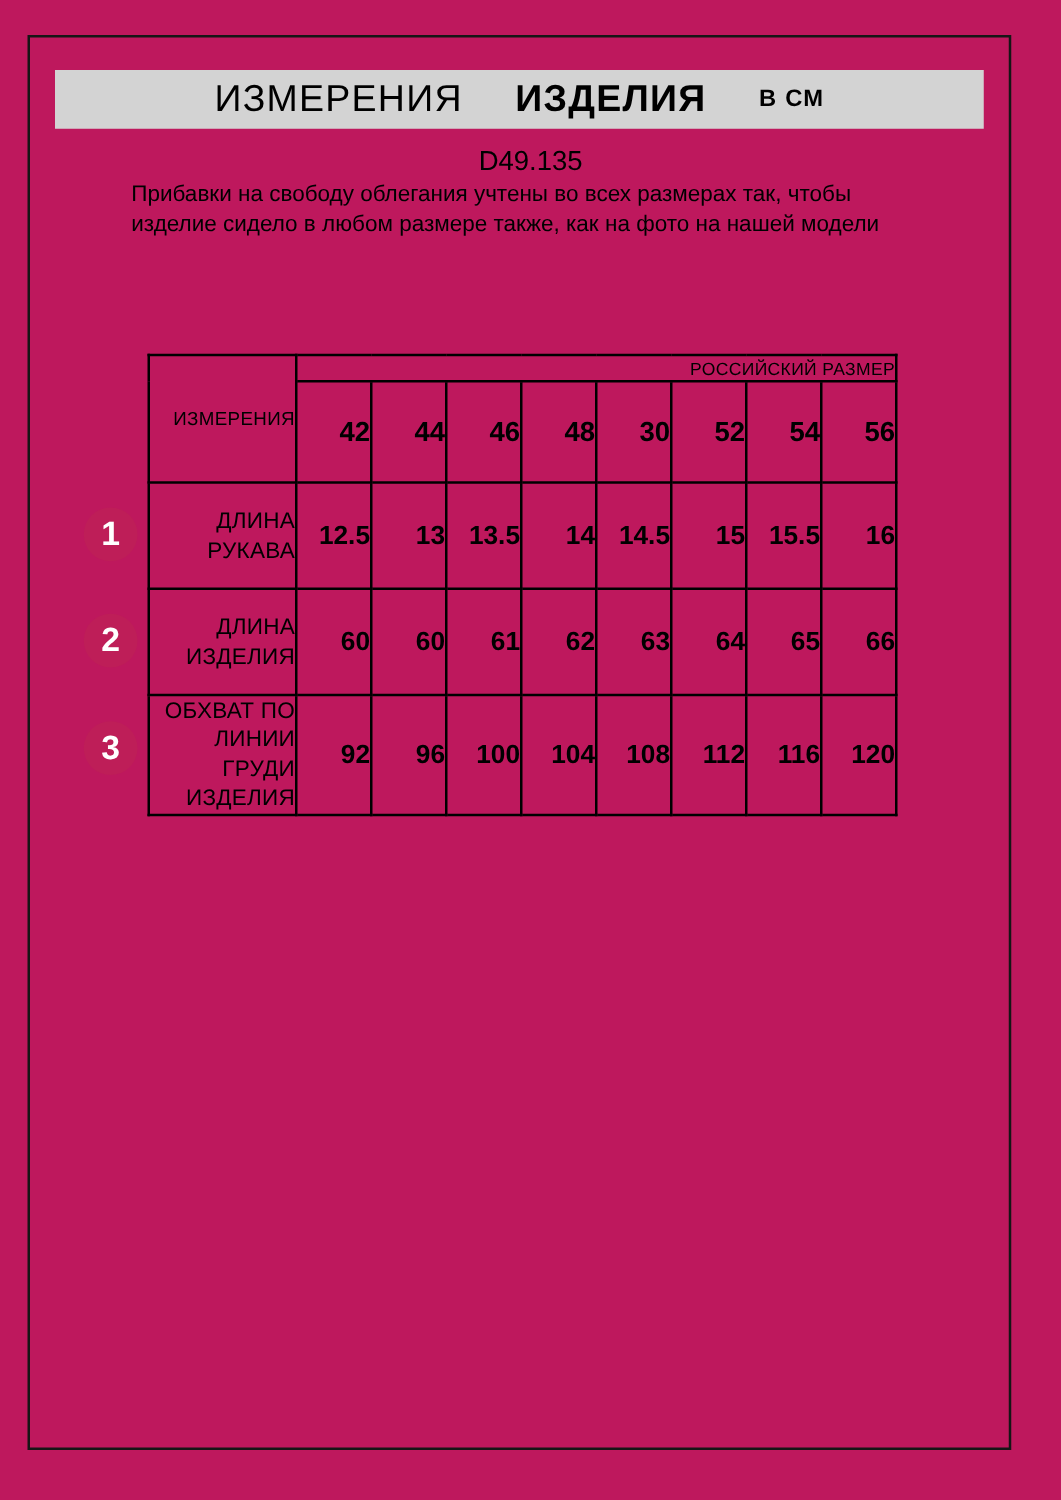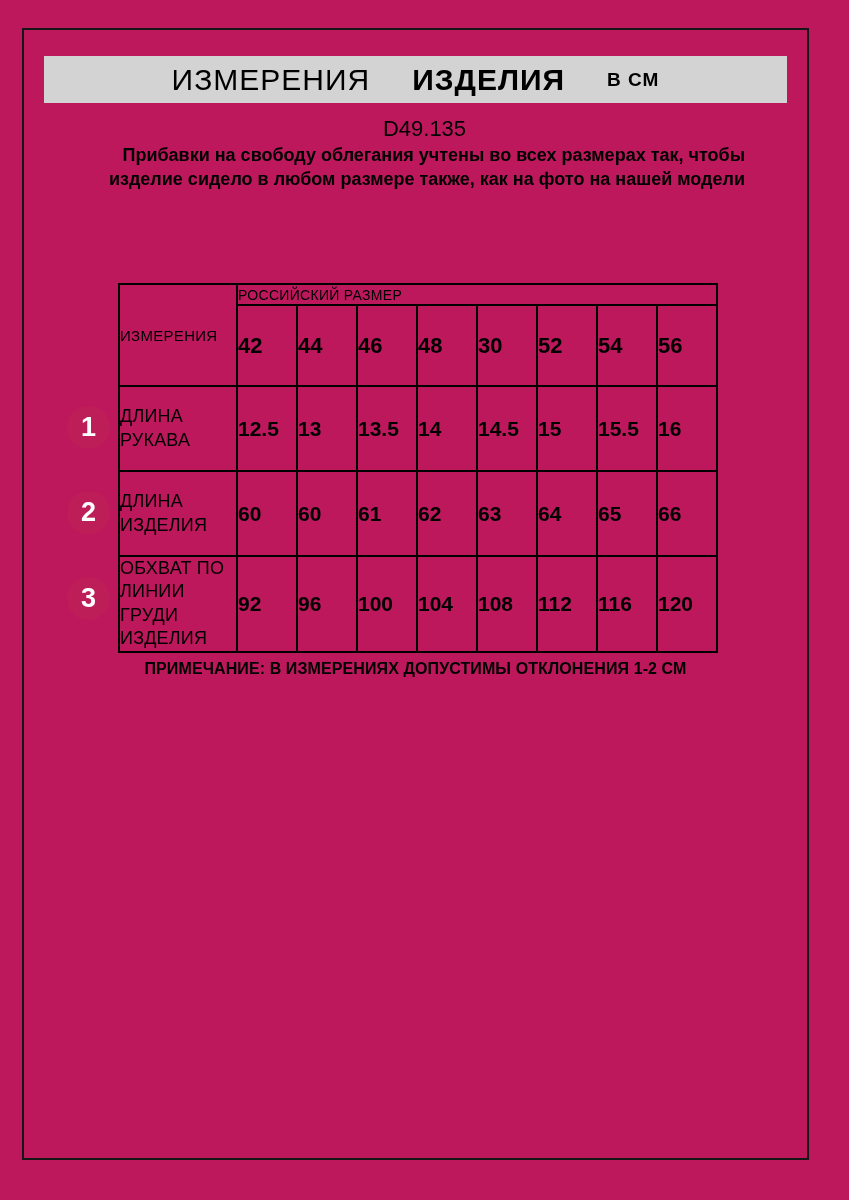--- a/index.html
+++ b/index.html
@@ -40,35 +40,35 @@
     left: 0; top: 116px;
     width: 849px;
     text-align: center;
     font-size: 22px;
     font-weight: 400;
   }
   .description {
     position: absolute;
     left: 105px; top: 144px;
     width: 640px;
-    text-align: right;
+    text-align: left;
     font-size: 18px;
     line-height: 1.32;
-    font-weight: 700;
+    font-weight: 400;
   }
   table.size-table {
     position: absolute;
     left: 118px; top: 283px;
     border-collapse: collapse;
     table-layout: fixed;
     width: 600px;
   }
   table.size-table td {
     border: 2px solid #000;
-    text-align: left;
+    text-align: right;
     vertical-align: middle;
     padding: 0;
   }
   td.corner-cell {
     font-size: 15px;
     font-weight: 400;
     letter-spacing: 0.3px;
   }
   td.group-header-cell {
     font-size: 14px;
@@ -191,15 +191,14 @@
       <td class="value-cell">116</td>
       <td class="value-cell">120</td>
     </tr>
   </tbody>
     </table>
 
   <div class="badge badge-1" style="background: rgb(190, 30, 88);">1</div>
   <div class="badge badge-2" style="background: rgb(190, 30, 88);">2</div>
   <div class="badge badge-3" style="background: rgb(190, 30, 88);">3</div>
 
-  <div class="note">ПРИМЕЧАНИЕ: В ИЗМЕРЕНИЯХ ДОПУСТИМЫ ОТКЛОНЕНИЯ 1-2 СМ</div>
 
 </div>
 
 </body></html>

